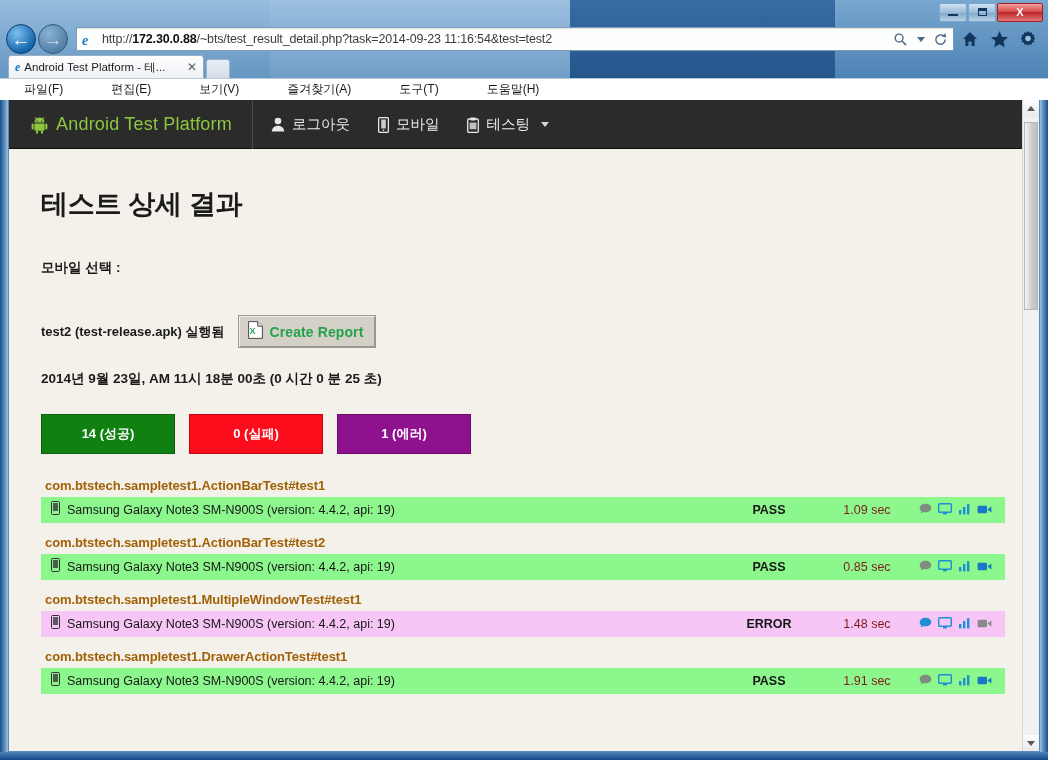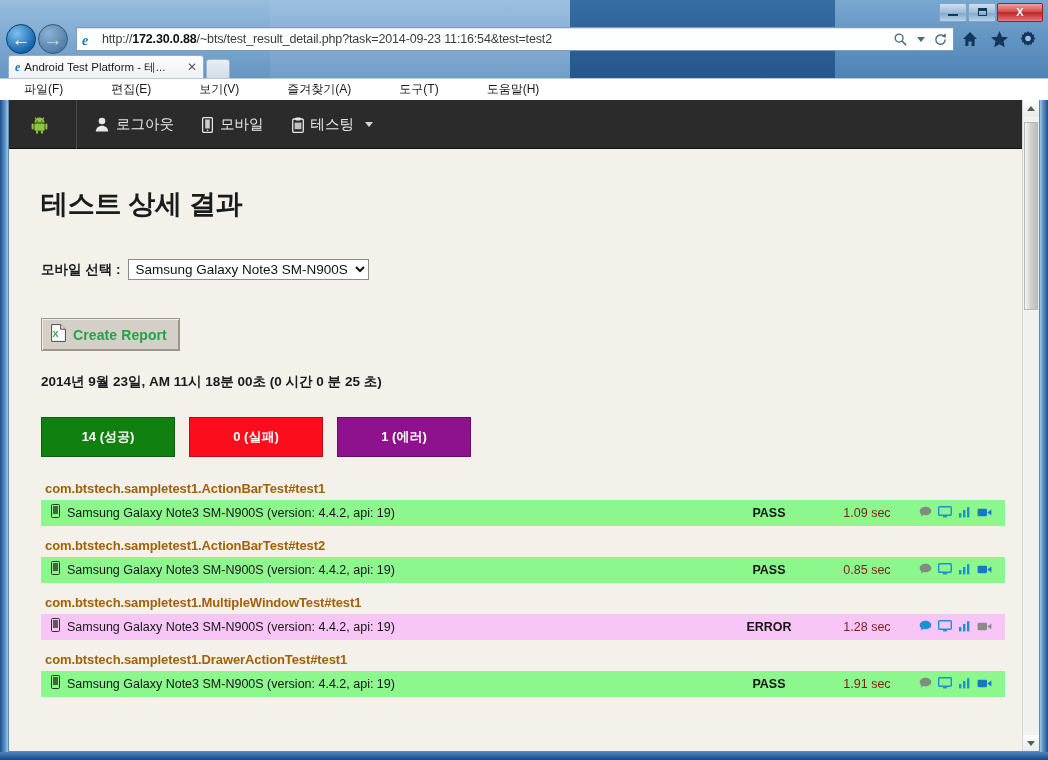--- a/index.html
+++ b/index.html
@@ -349,20 +349,21 @@
               <path d="M3.4 6.6a5.1 5.1 0 0 1 10.2 0z" fill="#8ec63f"></path>
               <circle cx="6.2" cy="5.1" r=".7" fill="#2b2b2b"></circle>
               <circle cx="10.8" cy="5.1" r=".7" fill="#2b2b2b"></circle>
               <rect x="3.4" y="7.6" width="10.2" height="7.1" rx="1" fill="#8ec63f"></rect>
               <rect x="0.6" y="7.6" width="2.1" height="6" rx="1.05" fill="#8ec63f"></rect>
               <rect x="14.3" y="7.6" width="2.1" height="6" rx="1.05" fill="#8ec63f"></rect>
               <rect x="5" y="14.4" width="2.1" height="3.4" rx="1.05" fill="#8ec63f"></rect>
               <rect x="9.9" y="14.4" width="2.1" height="3.4" rx="1.05" fill="#8ec63f"></rect>
             </svg>
           </span>
+          <span class="btext">Android Test Platform</span>
         </div>
         <div id="nav-links">
 
           <div class="nav-link">
             <span class="nico">
               <svg width="14" height="15" viewBox="0 0 14 15">
                   <circle cx="7" cy="4" r="3.3" fill="#e8e8e8"></circle>
                   <path d="M0.8 14.6c0-3.6 2.8-5.8 6.2-5.8s6.2 2.2 6.2 5.8z" fill="#e8e8e8"></path>
                 </svg>
             </span>
@@ -394,26 +395,24 @@
 
         </div>
       </div>
 
       <div id="content">
 
         <h1 id="page-title">테스트 상세 결과</h1>
 
         <div id="mobile-row">
           <span id="mobile-label">모바일 선택 :</span>
-          <select id="mobile-select">
-            <option>Samsung Galaxy Note3 SM-N900S</option>
-          </select>
         </div>
 
         <div id="apk-row">
+          <span id="apk-text">test2 (test-release.apk) 실행됨</span>
           <button id="create-report">
             <span class="xl">
               <svg width="15" height="18" viewBox="0 0 15 18">
                 <path d="M0.6 0.6h9.1l4.7 4.6v12.2H0.6z" fill="#ffffff" stroke="#4a4a4a" stroke-width="1"></path>
                 <path d="M9.7 0.6v4.6h4.7" fill="#e4e4e4" stroke="#4a4a4a" stroke-width="1"></path>
                 <text x="4.6" y="13.4" font-family="Liberation Sans, sans-serif" font-size="9" font-weight="bold" fill="#22a34a" text-anchor="middle">X</text>
               </svg>
             </span>
             <span class="lbl">Create Report</span>
           </button>
@@ -505,21 +504,21 @@
               <div class="row-device">
                 <span>
                   <svg width="9" height="14" viewBox="0 0 9 14">
                       <rect x="0.5" y="0.5" width="8" height="13" rx="1.1" fill="none" stroke="#2f2f2f" stroke-width="1"></rect>
                       <rect x="2" y="2" width="5" height="8" fill="#2f2f2f" opacity=".75"></rect>
                     </svg>
                 </span>
                 <span class="dev-txt">Samsung Galaxy Note3 SM-N900S (version: 4.4.2, api: 19)</span>
               </div>
               <div class="row-status">ERROR</div>
-              <div class="row-time">1.28 sec</div>
+              <div class="row-time">1.48 sec</div>
               <div class="row-icons">
                 <span><svg width="13" height="12" viewBox="0 0 13 12">
                       <path d="M6.5 0.7c3.2 0 5.8 1.9 5.8 4.3S9.7 9.3 6.5 9.3c-.7 0-1.4-.1-2-.3L1.6 10.6l.9-2.2C1.3 7.6.7 6.5.7 5 .7 2.6 3.3.7 6.5.7z" fill="#1e8fd5"></path>
                     </svg></span>
                 <span><svg width="14" height="12" viewBox="0 0 14 12">
                       <rect x="0.7" y="0.7" width="12.6" height="8.6" rx="1" fill="none" stroke="#1e8fd5" stroke-width="1.4"></rect>
                       <rect x="5" y="10" width="4" height="1.4" fill="#1e8fd5"></rect>
                     </svg></span>
                 <span><svg width="13" height="12" viewBox="0 0 13 12">
                       <rect x="1" y="7" width="2.4" height="4.4" fill="#1e8fd5"></rect>

